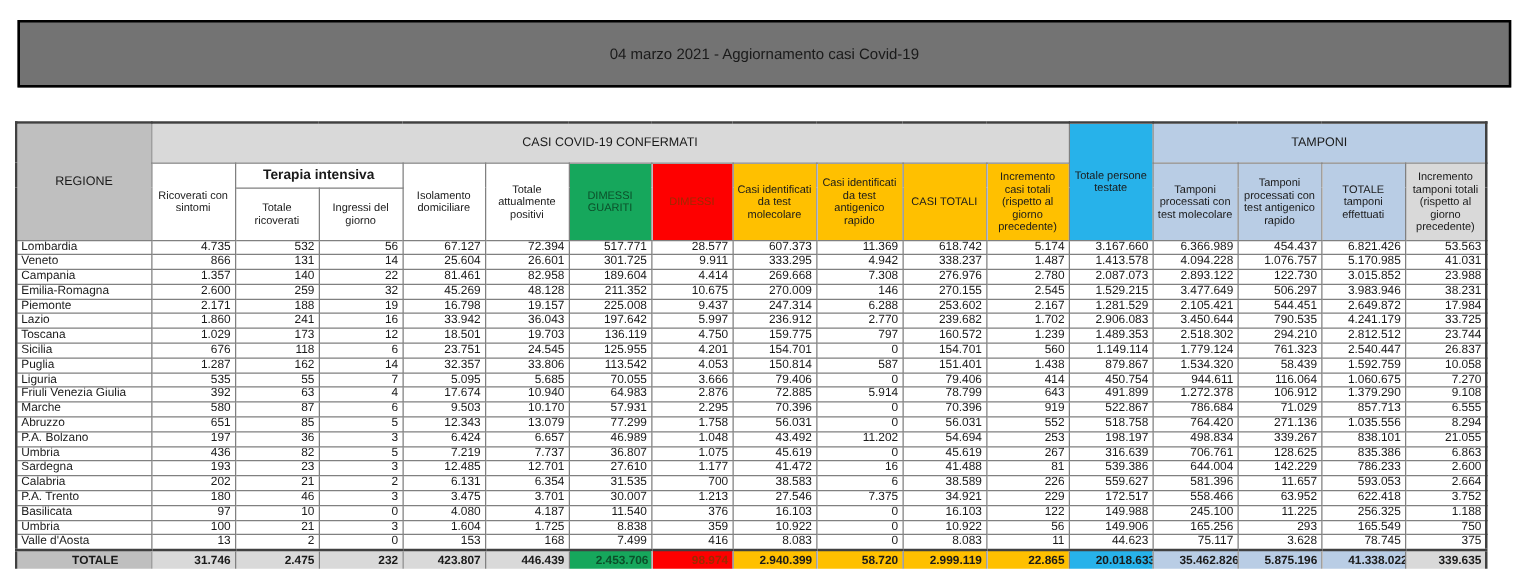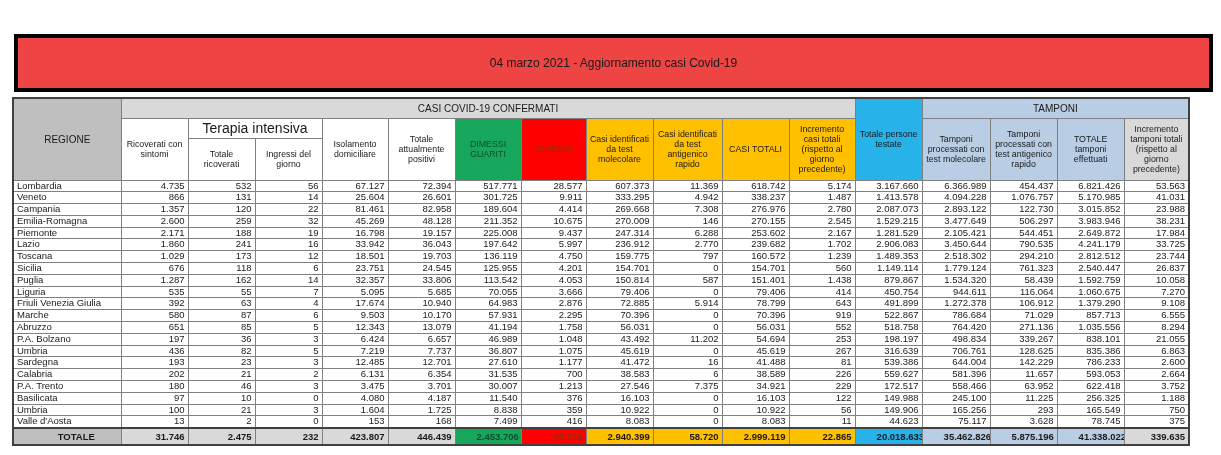--- a/index.html
+++ b/index.html
@@ -3,22 +3,22 @@
 <meta charset="utf-8">
 <style>
   html,body{margin:0;padding:0;}
   body{
     width:1221px;height:455px;background:#ffffff;overflow:hidden;
     font-family:"Liberation Sans","DejaVu Sans",sans-serif;color:#1a1a1a;
     position:relative;
   }
   .title-box{
     position:absolute;left:14px;top:16px;width:1191px;height:50px;
-    border:4px solid #000000;background:#ef4444;
-    display:flex;flex-direction:column;justify-content:space-evenly;align-items:center;margin-top:18px;
+    border:2px solid #000000;background:#737373;
+    display:flex;flex-direction:column;justify-content:space-evenly;align-items:center;
   }
   .title-line{font-size:12px;color:#1a1a1a;}
   table.covid{
     position:absolute;left:12px;top:97px;
     border-collapse:collapse;table-layout:fixed;width:1176px;
     font-size:9.5px;
   }
   table.covid th, table.covid td{
     border:1px solid #808080;padding:0 3px;overflow:hidden;
     font-weight:normal;box-sizing:border-box;
@@ -33,21 +33,21 @@
   .bg-red{background:#fe0000;color:#9c2a00;}
   .bg-gold{background:#ffc000;}
   .bg-cyan{background:#27b2ea;}
   .bg-blue{background:#b9cde5;}
   tbody td{height:10.8px;line-height:10.8px;background:#ffffff;}
   tbody td.region{text-align:left;}
   tbody td.num{text-align:right;}
   tr.totals td{height:15px;line-height:15px;font-weight:bold;padding-left:21px;}
   tr.totals td.region{text-align:center;background:#bfbfbf;}
   tr.totals td{border-top:2px solid #404040;}
-  th.h-r1{height:20px;}
+  th.h-r1{height:32px;}
   th.h-r2{height:20px;}
   th.h-r3{height:42px;}
 </style>
 </head>
 <body>
 
 <div class="title-box">
   <div class="title-line">04 marzo 2021 - Aggiornamento casi Covid-19</div>
 </div>
 
@@ -73,21 +73,21 @@
   </colgroup>
   <thead>
     <tr>
       <th rowspan="3" class="hdr-group bg-dkgray h-r1">REGIONE</th>
       <th colspan="11" class="hdr-group bg-ltgray h-r1">CASI COVID-19 CONFERMATI</th>
       <th rowspan="3" class="hdr-leaf bg-cyan h-r1">Totale persone testate</th>
       <th colspan="4" class="hdr-group bg-blue h-r1">TAMPONI</th>
     </tr>
     <tr>
       <th rowspan="2" class="hdr-leaf h-r2">Ricoverati con sintomi</th>
-      <th colspan="2" class="hdr-leaf h-r2" style="font-size:14px;">Terapia intensiva</th>
+      <th colspan="2" class="hdr-leaf h-r2" style="font-size:11px;font-weight:bold;">Terapia intensiva</th>
       <th rowspan="2" class="hdr-leaf h-r2">Isolamento domiciliare</th>
       <th rowspan="2" class="hdr-leaf h-r2">Totale attualmente positivi</th>
       <th rowspan="2" class="hdr-leaf bg-green h-r2">DIMESSI GUARITI</th>
       <th rowspan="2" class="hdr-leaf bg-red h-r2">DIMESSI</th>
       <th rowspan="2" class="hdr-leaf bg-gold h-r2">Casi identificati da test molecolare</th>
       <th rowspan="2" class="hdr-leaf bg-gold h-r2">Casi identificati da test antigenico rapido</th>
       <th rowspan="2" class="hdr-leaf bg-gold h-r2">CASI TOTALI</th>
       <th rowspan="2" class="hdr-leaf bg-gold h-r2">Incremento casi totali (rispetto al giorno precedente)</th>
       <th rowspan="2" class="hdr-leaf bg-blue h-r2">Tamponi processati con test molecolare</th>
       <th rowspan="2" class="hdr-leaf bg-blue h-r2">Tamponi processati con test antigenico rapido</th>
@@ -134,21 +134,21 @@
         <td class="num">1.487</td>
         <td class="num">1.413.578</td>
         <td class="num">4.094.228</td>
         <td class="num">1.076.757</td>
         <td class="num">5.170.985</td>
         <td class="num">41.031</td>
       </tr>
       <tr>
         <td class="region">Campania</td>
         <td class="num">1.357</td>
-        <td class="num">120</td>
+        <td class="num">140</td>
         <td class="num">22</td>
         <td class="num">81.461</td>
         <td class="num">82.958</td>
         <td class="num">189.604</td>
         <td class="num">4.414</td>
         <td class="num">269.668</td>
         <td class="num">7.308</td>
         <td class="num">276.976</td>
         <td class="num">2.780</td>
         <td class="num">2.087.073</td>
@@ -328,21 +328,21 @@
         <td class="num">857.713</td>
         <td class="num">6.555</td>
       </tr>
       <tr>
         <td class="region">Abruzzo</td>
         <td class="num">651</td>
         <td class="num">85</td>
         <td class="num">5</td>
         <td class="num">12.343</td>
         <td class="num">13.079</td>
-        <td class="num">41.194</td>
+        <td class="num">77.299</td>
         <td class="num">1.758</td>
         <td class="num">56.031</td>
         <td class="num">0</td>
         <td class="num">56.031</td>
         <td class="num">552</td>
         <td class="num">518.758</td>
         <td class="num">764.420</td>
         <td class="num">271.136</td>
         <td class="num">1.035.556</td>
         <td class="num">8.294</td>

